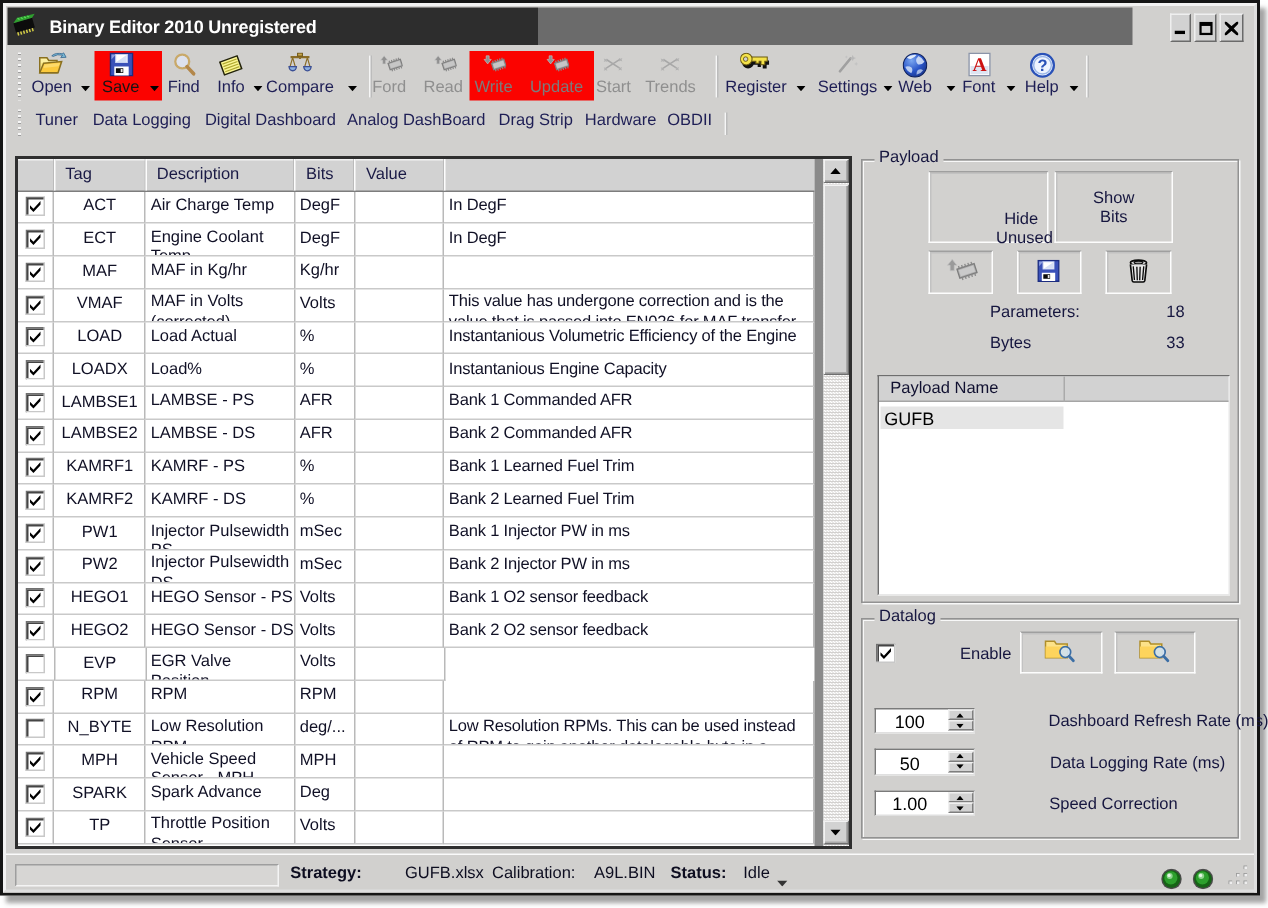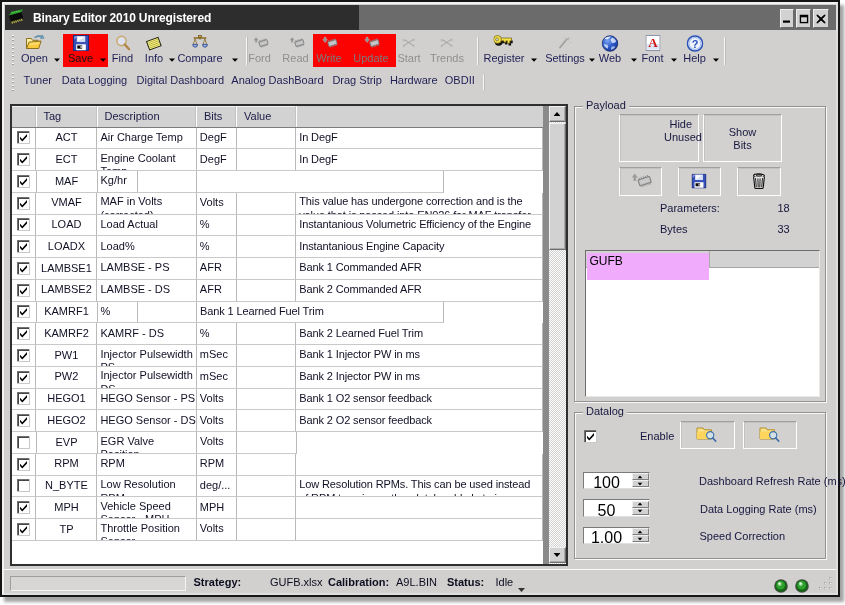--- a/index.html
+++ b/index.html
@@ -1,21 +1,21 @@
 <!DOCTYPE html>
 <html><head><meta charset="utf-8"><style>
 * { margin:0; padding:0; box-sizing:border-box; }
 html,body { width:845px; height:605px; background:#fff; overflow:hidden;
   font-family:"Liberation Sans", sans-serif; -webkit-font-smoothing:antialiased; }
 #win { position:absolute; left:0; top:0; width:840px; height:597px;
   background:#d1d0ce; border:2px solid #151515;
   box-shadow:4px 5px 3px rgba(90,90,90,0.55); }
 #whl { position:absolute; inset:0; border:2px solid #f2f2f2; border-right-color:#dedede; border-bottom-color:#dedede; pointer-events:none; z-index:50; }
 
-#title { position:absolute; left:3px; top:3px; width:831px; height:25px;
+#title { position:absolute; left:3px; top:3px; width:750px; height:25px;
   background:linear-gradient(to right, #2d2d2d 0, #2d2d2d 354px, #6b6b6b 354px, #6b6b6b 100%); }
 #title .txt { position:absolute; left:28px; top:5.5px; color:#fff; font-size:12px; font-weight:bold; letter-spacing:-0.15px; }
 #title .ico { position:absolute; left:2px; top:3px; }
 .wbtn { position:absolute; top:4px; height:19px; background:#d2d2d2;
   border:1px solid; border-color:#efefef #6a6a6a #6a6a6a #efefef; }
 .wbtn svg { position:absolute; left:50%; top:50%; transform:translate(-50%,-50%); }
 
 .grip { position:absolute; left:10px; width:2px;
   background:repeating-linear-gradient(to bottom,#f6f6f6 0 1px,#9e9e9e 1px 2px,#d1d0ce 2px 4px); }
 .redblk { position:absolute; background:#fb0300; }
@@ -59,26 +59,26 @@
   box-shadow:1px 1px 0 #c2c2c2 inset; color:#16163f; font-size:11px; text-align:center; }
 .btn .bic { position:absolute; left:50%; top:50%; transform:translate(-50%,-50%); }
 .plabel { position:absolute; font-size:11px; color:#16163f; white-space:nowrap;padding-left:36px; }
 
 #plist { position:absolute; left:582.5px; top:248px; width:235px; height:146.5px; background:#fff;
   border:1px solid; border-color:#6e6e6e #e8e8e8 #e8e8e8 #6e6e6e; }
 #plist .lhead { position:absolute; left:0; top:0; right:0; height:16.5px; background:#d2d2d2;
   border-bottom:1px solid #a5a5a5; font-size:11px; color:#101030; }
 #plist .lhead .t { position:absolute; left:8px; top:2px; }
 #plist .lhead .div { position:absolute; left:123px; top:0; width:1px; height:16.5px; background:#aaa; }
-#plist .sel { position:absolute; left:1px; top:2px; width:122px; height:27px; background:#f0abfc; }
+#plist .sel { position:absolute; left:1px; top:20px; width:122px; height:15px; background:#e5e5e5; }
 #plist .sel .t { position:absolute; left:3px; top:0.5px; font-size:12px; color:#000; }
 
 .spin { position:absolute; left:580.5px; width:67.5px; height:17.5px; background:#fff;
   border:1px solid; border-color:#7a7a7a #e0e0e0 #e0e0e0 #7a7a7a; }
-.spinval { position:absolute; left:0; top:1.5px; width:46px; text-align:center; font-size:16px; color:#000; }
+.spinval { position:absolute; left:0; top:1.5px; width:46px; text-align:center; font-size:12px; color:#000; }
 .spinbtns { position:absolute; right:0.5px; top:0.5px; width:17px; height:14.5px; }
 .spb { position:relative; width:17px; height:7.2px; background:#d2d2d2; border:1px solid; border-color:#f0f0f0 #7e7e7e #7e7e7e #f0f0f0; }
 .spb svg { position:absolute; left:50%; top:50%; transform:translate(-50%,-50%); }
 
 #status { position:absolute; left:0; top:567px; width:836px; height:26px; background:#d1d0ce; border-top:1.5px solid #fafafa; }
 #status .well { position:absolute; left:8px; top:5.5px; width:176px; height:15px; background:#d7d6d4;
   border:1px solid; border-color:#9e9e9e #f4f4f4 #f4f4f4 #9e9e9e; }
 #status span { position:absolute; top:6px; font-size:11px; color:#0d0d20; white-space:nowrap; }
 .chk13 { position:absolute; width:13px; height:13px; }
 </style></head>
@@ -385,20 +385,23 @@
           <div class="cell cb">
             <svg width="13" height="13" viewBox="0 0 13 13">
               <rect x="0" y="0" width="13" height="13" fill="#fff"></rect>
               <path d="M0 0 H13 V1 H1 V13 H0 Z" fill="#707070"></path>
               <path d="M13 0 V13 H0 V12 H12 V0 Z" fill="#c8c8c8"></path>
               <path d="M1 1 H12 V2 H2 V12 H1 Z" fill="#454545"></path>
               <path d="M3 5.8 L5.3 8.2 L10 3 L10 5.4 L5.3 10.4 L3 8 Z" fill="#000"></path>
             </svg>
           </div>
           <div class="cell tag">MAF</div>
+          <div class="cell desc">
+            <span>MAF in Kg/hr</span>
+          </div>
           <div class="cell units">
             <span>Kg/hr</span>
           </div>
           <div class="cell val"></div>
           <div class="cell com">
             <span></span>
           </div>
         </div>
 <div class="grow">
           <div class="cell cb">
@@ -514,20 +517,23 @@
           <div class="cell cb">
             <svg width="13" height="13" viewBox="0 0 13 13">
               <rect x="0" y="0" width="13" height="13" fill="#fff"></rect>
               <path d="M0 0 H13 V1 H1 V13 H0 Z" fill="#707070"></path>
               <path d="M13 0 V13 H0 V12 H12 V0 Z" fill="#c8c8c8"></path>
               <path d="M1 1 H12 V2 H2 V12 H1 Z" fill="#454545"></path>
               <path d="M3 5.8 L5.3 8.2 L10 3 L10 5.4 L5.3 10.4 L3 8 Z" fill="#000"></path>
             </svg>
           </div>
           <div class="cell tag">KAMRF1</div>
+          <div class="cell desc">
+            <span>KAMRF - PS</span>
+          </div>
           <div class="cell units">
             <span>%</span>
           </div>
           <div class="cell val"></div>
           <div class="cell com">
             <span>Bank 1 Learned Fuel Trim</span>
           </div>
         </div>
 <div class="grow">
           <div class="cell cb">
@@ -709,20 +715,42 @@
               <path d="M1 1 H12 V2 H2 V12 H1 Z" fill="#454545"></path>
               <path d="M3 5.8 L5.3 8.2 L10 3 L10 5.4 L5.3 10.4 L3 8 Z" fill="#000"></path>
             </svg>
           </div>
           <div class="cell tag">MPH</div>
           <div class="cell desc wrap">
             <span>Vehicle Speed<br>Sensor - MPH</span>
           </div>
           <div class="cell units">
             <span>MPH</span>
+          </div>
+          <div class="cell val"></div>
+          <div class="cell com">
+            <span></span>
+          </div>
+        </div>
+<div class="grow">
+          <div class="cell cb">
+            <svg width="13" height="13" viewBox="0 0 13 13">
+              <rect x="0" y="0" width="13" height="13" fill="#fff"></rect>
+              <path d="M0 0 H13 V1 H1 V13 H0 Z" fill="#707070"></path>
+              <path d="M13 0 V13 H0 V12 H12 V0 Z" fill="#c8c8c8"></path>
+              <path d="M1 1 H12 V2 H2 V12 H1 Z" fill="#454545"></path>
+              <path d="M3 5.8 L5.3 8.2 L10 3 L10 5.4 L5.3 10.4 L3 8 Z" fill="#000"></path>
+            </svg>
+          </div>
+          <div class="cell tag">SPARK</div>
+          <div class="cell desc">
+            <span>Spark Advance</span>
+          </div>
+          <div class="cell units">
+            <span>Deg</span>
           </div>
           <div class="cell val"></div>
           <div class="cell com">
             <span></span>
           </div>
         </div>
 <div class="grow">
           <div class="cell cb">
             <svg width="13" height="13" viewBox="0 0 13 13">
               <rect x="0" y="0" width="13" height="13" fill="#fff"></rect>
@@ -757,21 +785,21 @@
           <svg width="7" height="4" viewBox="0 0 7 4">
             <path d="M0 0 L3.5 4 L7 0 Z" fill="#000"></path>
           </svg>
         </div>
    </div>
  </div>
 
  <div class="group" style="left:572px;top:103.5px;width:252px;height:296px;"></div>
  <div class="glabel" style="left:581px;top:97px;">Payload</div>
  <div class="btn" style="left:617px;top:112px;width:79.5px;height:48px;">
-      <div style="position:absolute;left:0;right:0;top:3px;line-height:13px;padding-left:44px;">Hide<br>Unused</div>
+      <div style="position:absolute;left:0;right:0;top:25px;line-height:13px;padding-left:44px;">Hide<br>Unused</div>
     </div>
  <div class="btn" style="left:701px;top:112px;width:79px;height:48px;">
       <div style="position:absolute;left:0;right:0;top:11px;line-height:13px;">Show<br>Bits</div>
     </div>
  <div class="btn" style="left:617px;top:165px;width:43px;height:29px;">
       <div class="bic"><svg width="24" height="20" viewBox="0 0 24 20">
 <g transform="translate(9,9) rotate(-18)">
 <rect x="0" y="0" width="12" height="6.2" fill="#b2b2b2" stroke="#7e7e7e" stroke-width="0.9"></rect>
 <rect x="1" y="1" width="10" height="4.2" fill="#cacaca"></rect>
 <path d="M1.6 0 V-1.8 M3.8 0 V-1.8 M6 0 V-1.8 M8.2 0 V-1.8 M10.4 0 V-1.8 M1.6 6.2 V8 M3.8 6.2 V8 M6 6.2 V8 M8.2 6.2 V8 M10.4 6.2 V8" stroke="#8a8a8a" stroke-width="0.9"></path>
@@ -885,21 +913,21 @@
 </div>
     </div>
  <div class="plabel" style="left:661px;top:473px;">Dashboard Refresh Rate (ms)</div>
  <div class="plabel" style="left:662px;top:500.5px;">Data Logging Rate (ms)</div>
  <div class="plabel" style="left:661.5px;top:528px;">Speed Correction</div>
 
  <div id="status">
    <div class="well"></div>
    <span style="left:191.5px;font-weight:bold;">Strategy:</span>
    <span style="left:268px;">GUFB.xlsx</span>
-   <span style="left:326px;font-weight:bold;">Calibration:</span>
+   <span style="left:326px;font-weight:normal;">Calibration:</span>
    <span style="left:394px;">A9L.BIN</span>
    <span style="left:445px;font-weight:bold;">Status:</span>
    <span style="left:493.5px;">Idle</span>
    <span style="left:516px;top:12px;"><svg width="7" height="4" viewBox="0 0 7 4">
           <path d="M0 0 H7 L3.5 4 Z" fill="#333"></path>
         </svg></span>
    <div style="position:absolute;left:771.5px;top:8.5px;"><svg width="14" height="14" viewBox="0 0 14 14">
 <circle cx="7" cy="7" r="6.8" fill="#4c4c4c"></circle>
 <circle cx="7" cy="7" r="5.9" fill="#166416"></circle>
 <circle cx="6.6" cy="6.2" r="4.4" fill="#2da02d"></circle>

